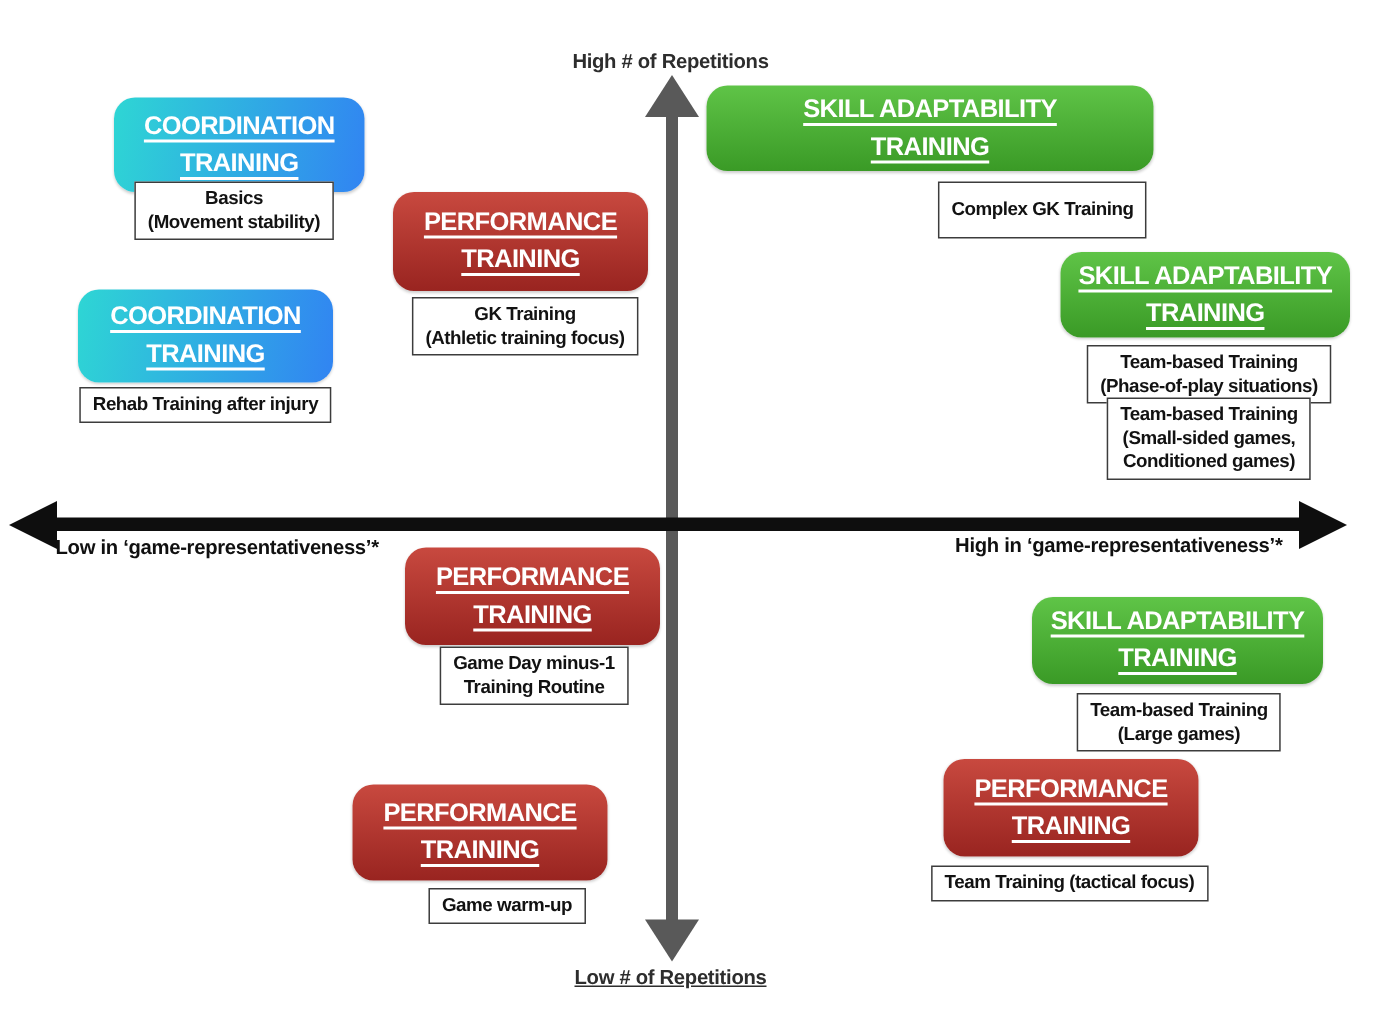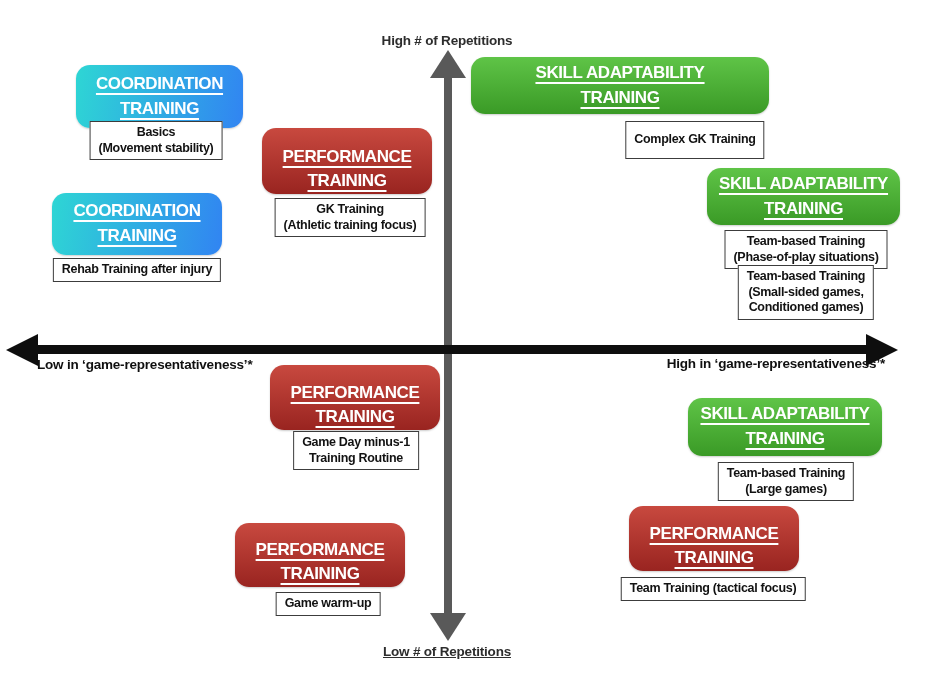--- a/index.html
+++ b/index.html
@@ -54,21 +54,21 @@
     position:absolute; border-radius:14px; color:#ffffff;
     display:flex; align-items:center; justify-content:center;
     text-align:center; box-shadow: 0 1px 2px rgba(0,0,0,0.2);
   }
   .tbox .tt {
     white-space:pre-line; font-weight:700; font-size:17px; line-height:1.45;
     letter-spacing:-0.4px;
     text-decoration: underline; text-decoration-thickness:2px; text-underline-offset:4px;
   }
   .coordination { background: linear-gradient(100deg, var(--coordination-a), var(--coordination-b)); }
-  .performance  { background: linear-gradient(180deg, var(--performance-a), var(--performance-b)); align-items: flex-end; }
+  .performance  { background: linear-gradient(180deg, var(--performance-a), var(--performance-b)); }
   .skill        { background: linear-gradient(180deg, var(--skill-a), var(--skill-b)); }
 
   
   .lbl {
     position:absolute; transform: translateX(-50%);
     width:max-content; max-width:230px;
     background:#ffffff; border:1.5px solid #3c3c3c;
     color:#121212; font-weight:700; font-size:12.5px; line-height:1.25;
     letter-spacing:-0.3px;
     text-align:center; white-space:pre-line; padding:3px 8px;
@@ -83,21 +83,21 @@
   <div class="v-shaft"></div>
   <div class="v-head-up"></div>
   <div class="v-head-down"></div>
   <div class="h-shaft"></div>
   <div class="h-head-left"></div>
   <div class="h-head-right"></div>
 
   <div class="axis-label center" style="left:447px; top:33px;">High # of Repetitions</div>
   <div class="axis-label center" style="left:447px; top:644px;text-decoration:underline;">Low # of Repetitions</div>
   <div class="axis-label h-axis" style="left:37px; top:357px;">Low in ‘game-representativeness’*</div>
-  <div class="axis-label h-axis" style="right:44px; top:356px;">High in ‘game-representativeness’*</div>
+  <div class="axis-label h-axis" style="right:74px; top:356px;">High in ‘game-representativeness’*</div>
 
   <div class="tbox coordination" style="left:76px; top:65px; width:167px; height:63px;">
     <span class="tt">COORDINATION
 TRAINING</span>
   </div>
   <div class="lbl" style="left:156px; top:121px;">Basics
 (Movement stability)</div>
 
   <div class="tbox coordination" style="left:52px; top:193px; width:170px; height:62px;">
     <span class="tt">COORDINATION
@@ -132,21 +132,21 @@
     <span class="tt">PERFORMANCE
 TRAINING</span>
   </div>
   <div class="lbl" style="left:356px; top:431px;">Game Day minus-1
 Training Routine</div>
 
   <div class="tbox performance" style="left:235px; top:523px; width:170px; height:64px;">
     <span class="tt">PERFORMANCE
 TRAINING</span>
   </div>
-  <div class="lbl" style="left:328px; top:592px;">Game warm-up</div>
+  <div class="lbl" style="left:338px; top:592px;">Game warm-up</div>
 
   <div class="tbox skill" style="left:688px; top:398px; width:194px; height:58px;">
     <span class="tt">SKILL ADAPTABILITY
 TRAINING</span>
   </div>
   <div class="lbl" style="left:786px; top:462px;">Team-based Training
 (Large games)</div>
 
   <div class="tbox performance" style="left:629px; top:506px; width:170px; height:65px;">
     <span class="tt">PERFORMANCE

